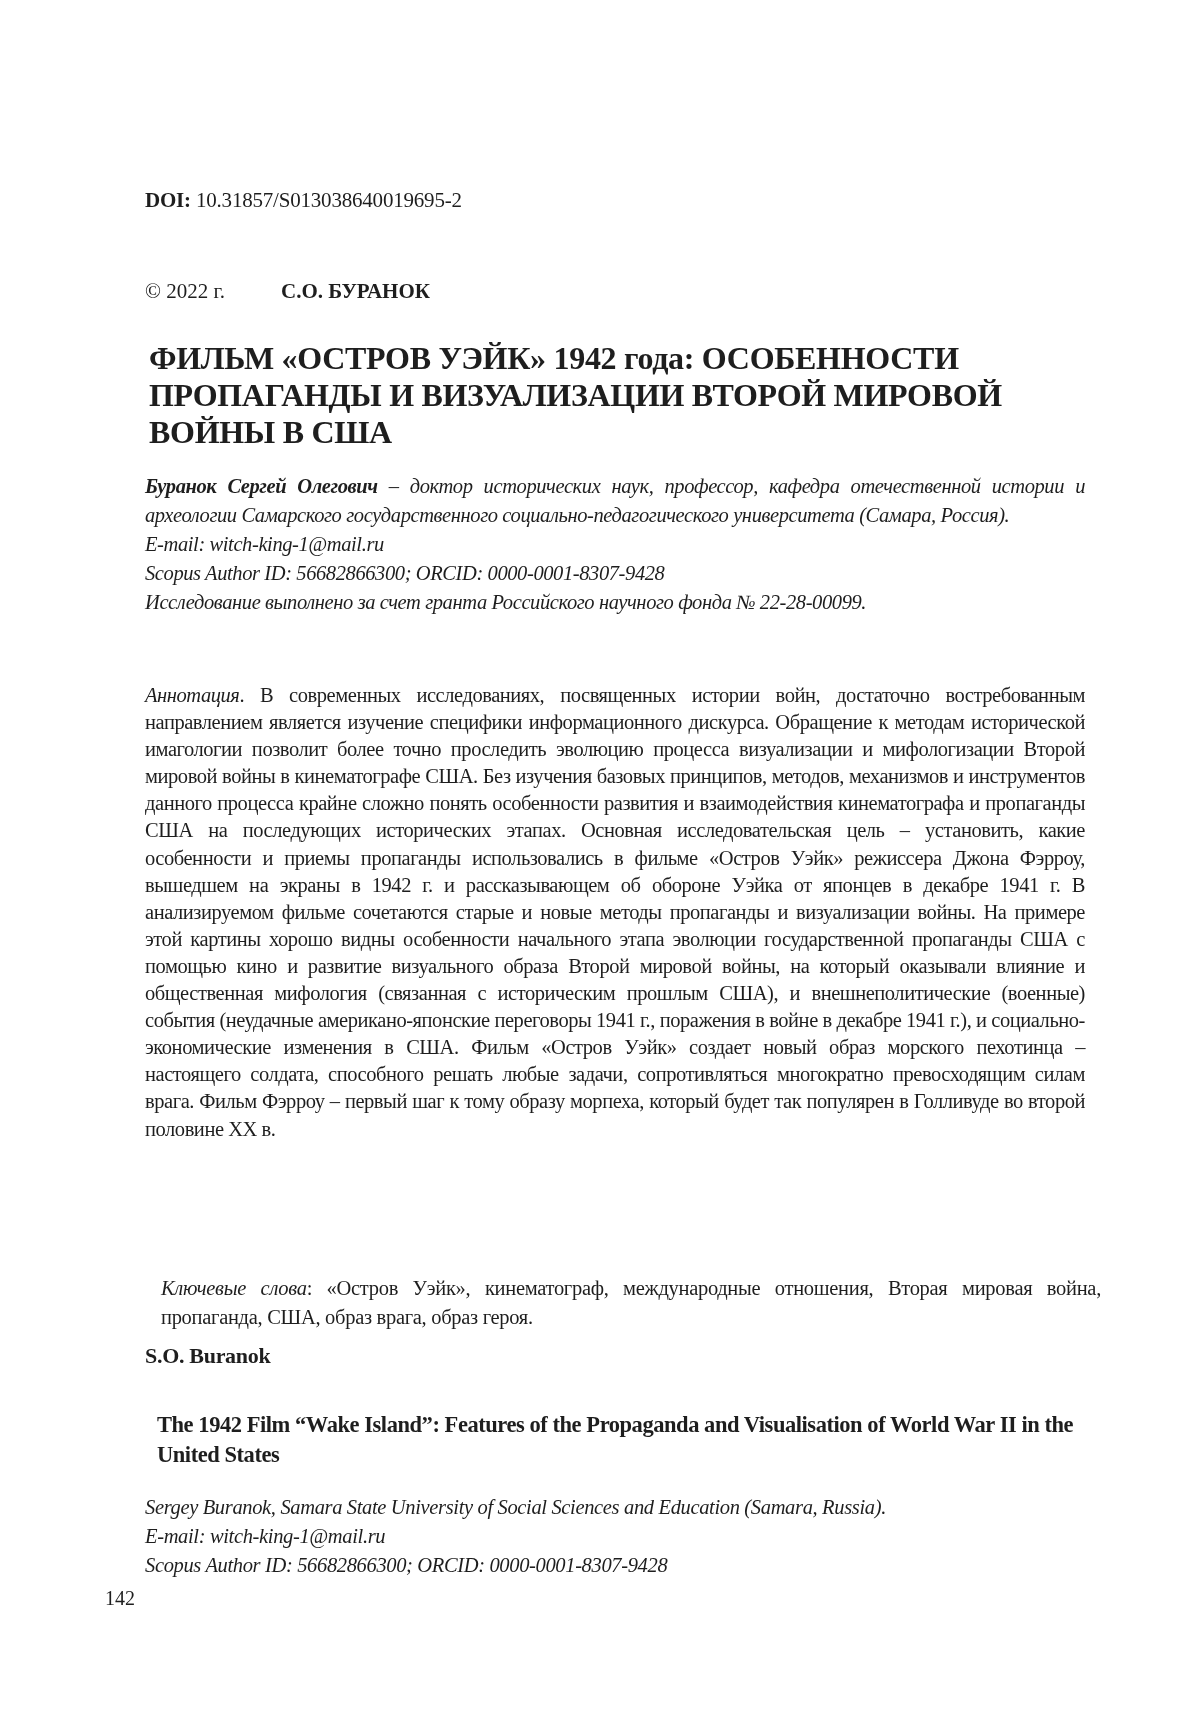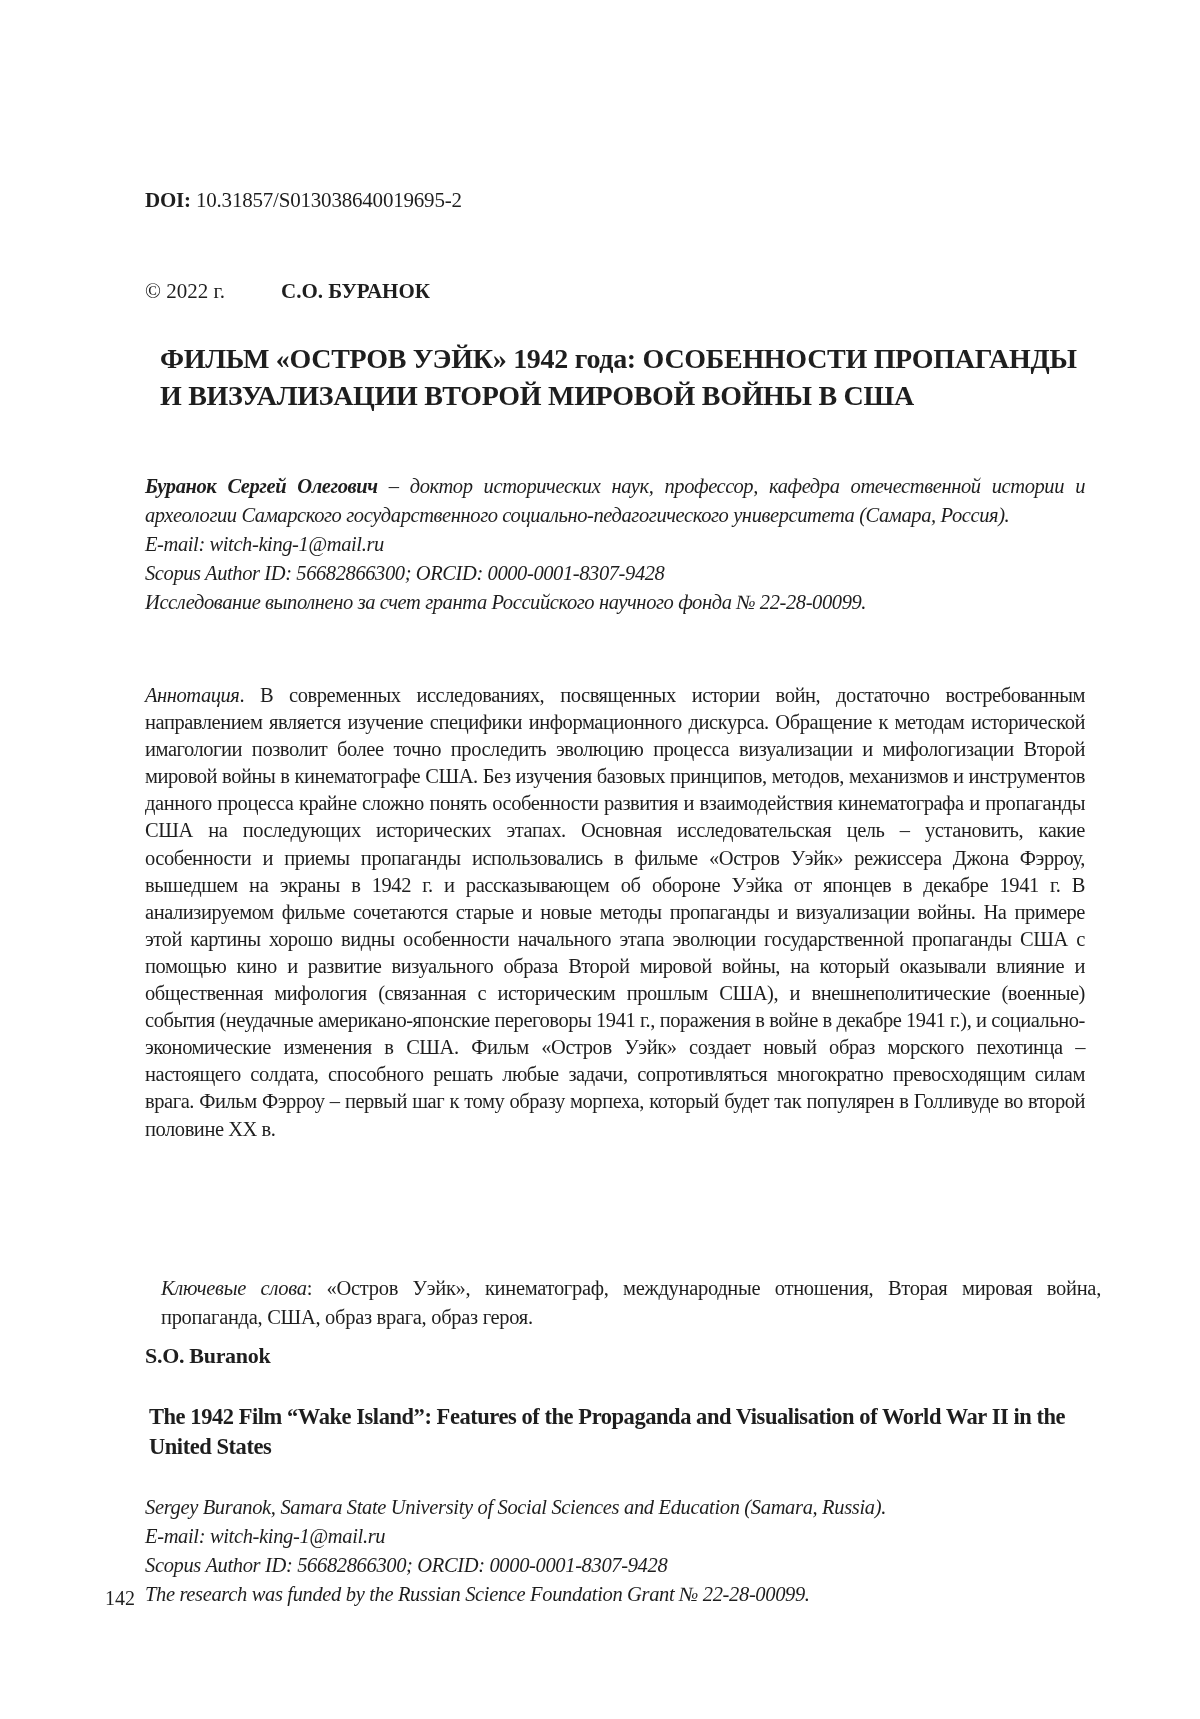--- a/index.html
+++ b/index.html
@@ -4,21 +4,21 @@
 <style>
   html, body { margin: 0; padding: 0; background: #ffffff; }
   body { width: 1200px; height: 1719px; position: relative; overflow: hidden;
          font-family: "Liberation Serif", "DejaVu Serif", serif; color: #1e1e1e; }
   .page { position: absolute; left: 145px; top: 0; width: 940px; }
   .doi { position: absolute; top: 188px; left: 0; font-size: 21px; letter-spacing: -0.2px; }
   .doi b { font-weight: bold; }
   .copy { position: absolute; top: 279px; left: 0; font-size: 21px; }
   .copy .year { display: inline-block; width: 100px; }
   .copy .author { font-weight: bold; margin-left: 36px; }
-  .title-ru { position: absolute; top: 340px; left: 15px; width: 940px; font-size: 28px; font-weight: bold; line-height: 37px; letter-spacing: -0.3px; }
+  .title-ru { position: absolute; top: 340px; left: 4px; width: 940px; font-size: 32px; font-weight: bold; line-height: 37px; letter-spacing: -0.3px; }
   .info { position: absolute; top: 472px; left: 0; width: 940px; font-size: 20.5px; line-height: 29px; font-style: italic; text-align: justify; letter-spacing: -0.4px; }
   .info .name { font-weight: bold; }
   .abstract { position: absolute; top: 682px; left: 0; width: 940px; font-size: 20.5px; line-height: 27.1px; text-align: justify; letter-spacing: -0.45px; }
   .abstract .label { font-style: italic; }
   .keywords { position: absolute; top: 1258px; left: 0; width: 940px; font-size: 20.5px; line-height: 29px; text-align: justify; letter-spacing: -0.3px; }
   .keywords .label { font-style: italic; }
   .author-en { position: absolute; top: 1343px; left: 0; font-size: 22px; font-weight: bold; letter-spacing: -0.3px; }
   .title-en { position: absolute; top: 1398px; left: 0; width: 940px; font-size: 22.5px; font-weight: bold; line-height: 30px; letter-spacing: -0.45px; }
   .info-en { position: absolute; top: 1493px; left: 0; width: 940px; font-size: 20.5px; line-height: 29px; font-style: italic; letter-spacing: -0.35px; }
   .pagenum { position: absolute; top: 1587px; left: 105px; font-size: 20px; }
@@ -51,24 +51,23 @@
   <p class="abstract" style="margin:0">
     <span class="label">Аннотация</span><span>. В современных исследованиях, посвященных истории войн, достаточно востребованным направлением является изучение специфики информационного дискурса. Обращение к методам исторической имагологии позволит более точно проследить эволюцию процесса визуализации и мифологизации Второй мировой войны в кинематографе США. Без изучения базовых принципов, методов, механизмов и инструментов данного процесса крайне сложно понять особенности развития и взаимодействия кинематографа и пропаганды США на последующих исторических этапах. Основная исследовательская цель – установить, какие особенности и приемы пропаганды использовались в фильме «Остров Уэйк» режиссера Джона Фэрроу, вышедшем на экраны в 1942 г. и рассказывающем об обороне Уэйка от японцев в декабре 1941 г. В анализируемом фильме сочетаются старые и новые методы пропаганды и визуализации войны. На примере этой картины хорошо видны особенности начального этапа эволюции государственной пропаганды США с помощью кино и развитие визуального образа Второй мировой войны, на который оказывали влияние и общественная мифология (связанная с историческим прошлым США), и внешнеполитические (военные) события (неудачные американо-японские переговоры 1941 г., поражения в войне в декабре 1941 г.), и социально-экономические изменения в США. Фильм «Остров Уэйк» создает новый образ морского пехотинца – настоящего солдата, способного решать любые задачи, сопротивляться многократно превосходящим силам врага. Фильм Фэрроу – первый шаг к тому образу морпеха, который будет так популярен в Голливуде во второй половине XX в.</span>
   </p>
 
   <p class="keywords" style="margin:16px">
     <span class="label">Ключевые слова</span><span>: «Остров Уэйк», кинематограф, международные отношения, Вторая мировая война, пропаганда, США, образ врага, образ героя.</span>
   </p>
 
   <div class="author-en">S.O. Buranok</div>
 
-  <h2 class="title-en" style="margin:4px">The 1942 Film “Wake Island”: Features of the Propaganda and Visualisation of World War II in the United States</h2>
+  <h2 class="title-en" style="margin:12px">The 1942 Film “Wake Island”: Features of the Propaganda and Visualisation of World War II in the United States</h2>
 
   <div class="info-en">
     <span class="line">Sergey Buranok, Samara State University of Social Sciences and Education (Samara, Russia).</span>
     <span class="line">E-mail: witch-king-1@mail.ru</span>
     <span class="line">Scopus Author ID: 56682866300; ORCID: 0000-0001-8307-9428</span>
-    <span class="line">The research was funded by the Russian Science Foundation Grant № 22-28-00099.</span>
   </div>
 
 </div>
 
 <div class="pagenum">142</div>
 
 </body></html>

